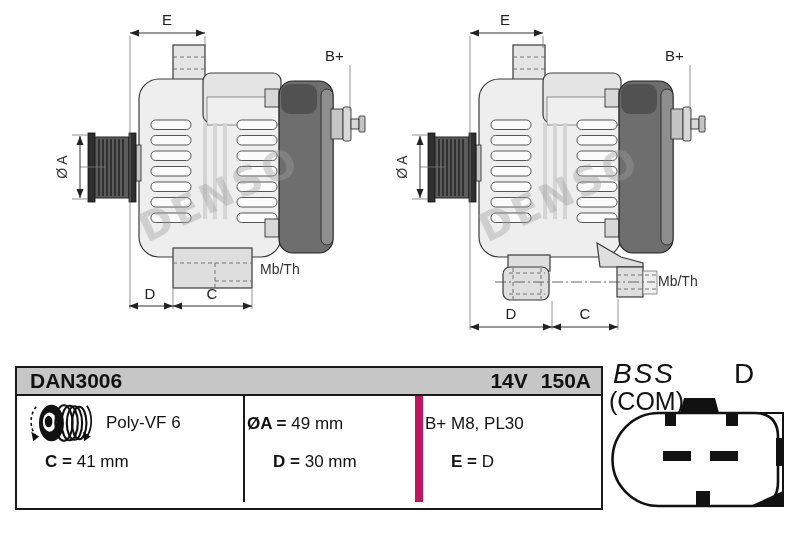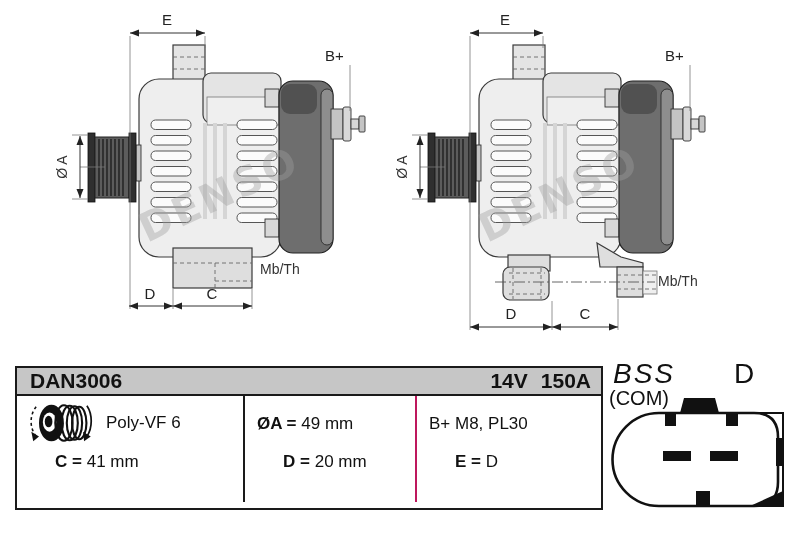--- a/index.html
+++ b/index.html
@@ -38,30 +38,30 @@
               box-sizing:border-box;background:#fff;}
   #spec-header{height:28px;background:#c6c6c6;border-bottom:2px solid #1a1a1a;
                display:flex;align-items:center;box-sizing:border-box;padding:0 10px 0 13px;
                font-size:21px;font-weight:bold;}
   #spec-header .sp{margin-left:auto;}
   #spec-header .amp{margin-left:13px;}
   #spec-body{display:flex;height:106px;}
   .col{position:relative;box-sizing:border-box;height:100%;}
   .col1{width:226px;}
   .col2{width:172px;border-left:2px solid #1a1a1a;}
-  .col3{flex:1;border-left:2px solid #be185d;}
-  .cellline{position:absolute;left:12px;font-size:17px;white-space:nowrap;}
+  .col3{flex:1;border-left:8px solid #be185d;}
+  .cellline{position:absolute;left:2px;font-size:17px;white-space:nowrap;}
   .r1{top:18px;} .r2{top:56px;margin-left:26px;} .r3{top:88px;}
   .iconline{position:absolute;left:8px;top:4px;display:flex;align-items:center;gap:7px;font-size:17px;}
   .b{font-weight:bold;}
 
   
   #connector{left:608px;top:358px;width:192px;height:162px;}
   #connector .bss{position:absolute;left:5px;top:0px;font-size:28px;letter-spacing:2px;font-style:italic;}
-  #connector .com{position:absolute;left:1px;top:29px;font-size:20px;}
+  #connector .com{position:absolute;left:1px;top:29px;font-size:25px;}
   #connector .code{position:absolute;left:126px;top:0px;font-size:28px;}
   #connector svg{position:absolute;left:0px;top:30px;}
 </style>
 </head>
 <body>
 
 <div id="page">
 
   <div class="drawing abs" style="left:55px;top:5px;">
     <svg width="320" height="315" viewBox="0 0 320 315">
@@ -304,21 +304,21 @@
         </div>
         <div class="cellline r2">
           <span class="b">C =</span> <span>41 mm</span>
         </div>
       </div>
       <div class="col col2">
         <div class="cellline r1">
           <span class="b">ØA =</span> <span>49 mm</span>
         </div>
         <div class="cellline r2">
-          <span class="b">D =</span> <span>20 mm</span>
+          <span class="b">D =</span> <span>30 mm</span>
         </div>
       </div>
       <div class="col col3">
         <div class="cellline r1">
           <span>B+ M8, PL30</span>
         </div>
         <div class="cellline r2">
           <span class="b">E =</span> <span>D</span>
         </div>
       </div>

